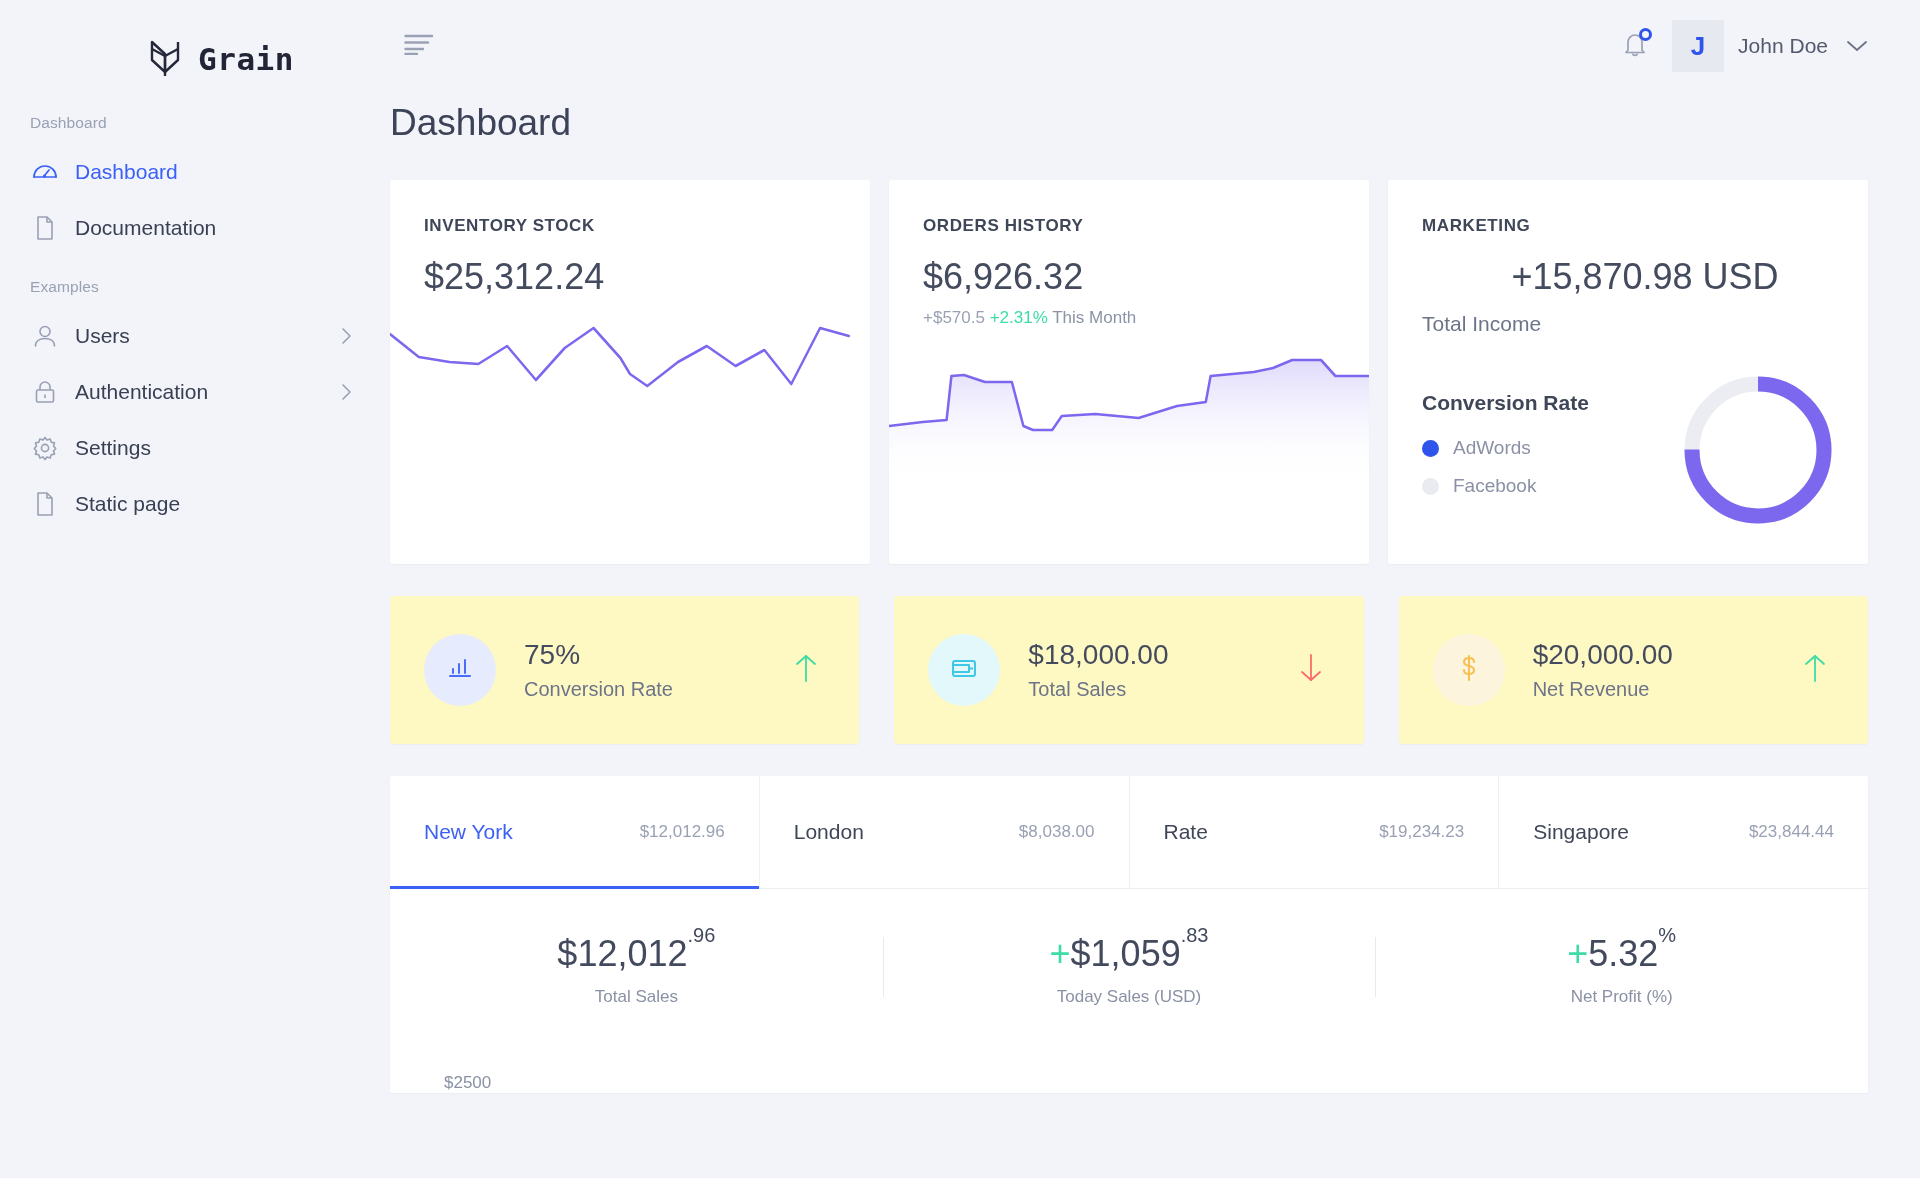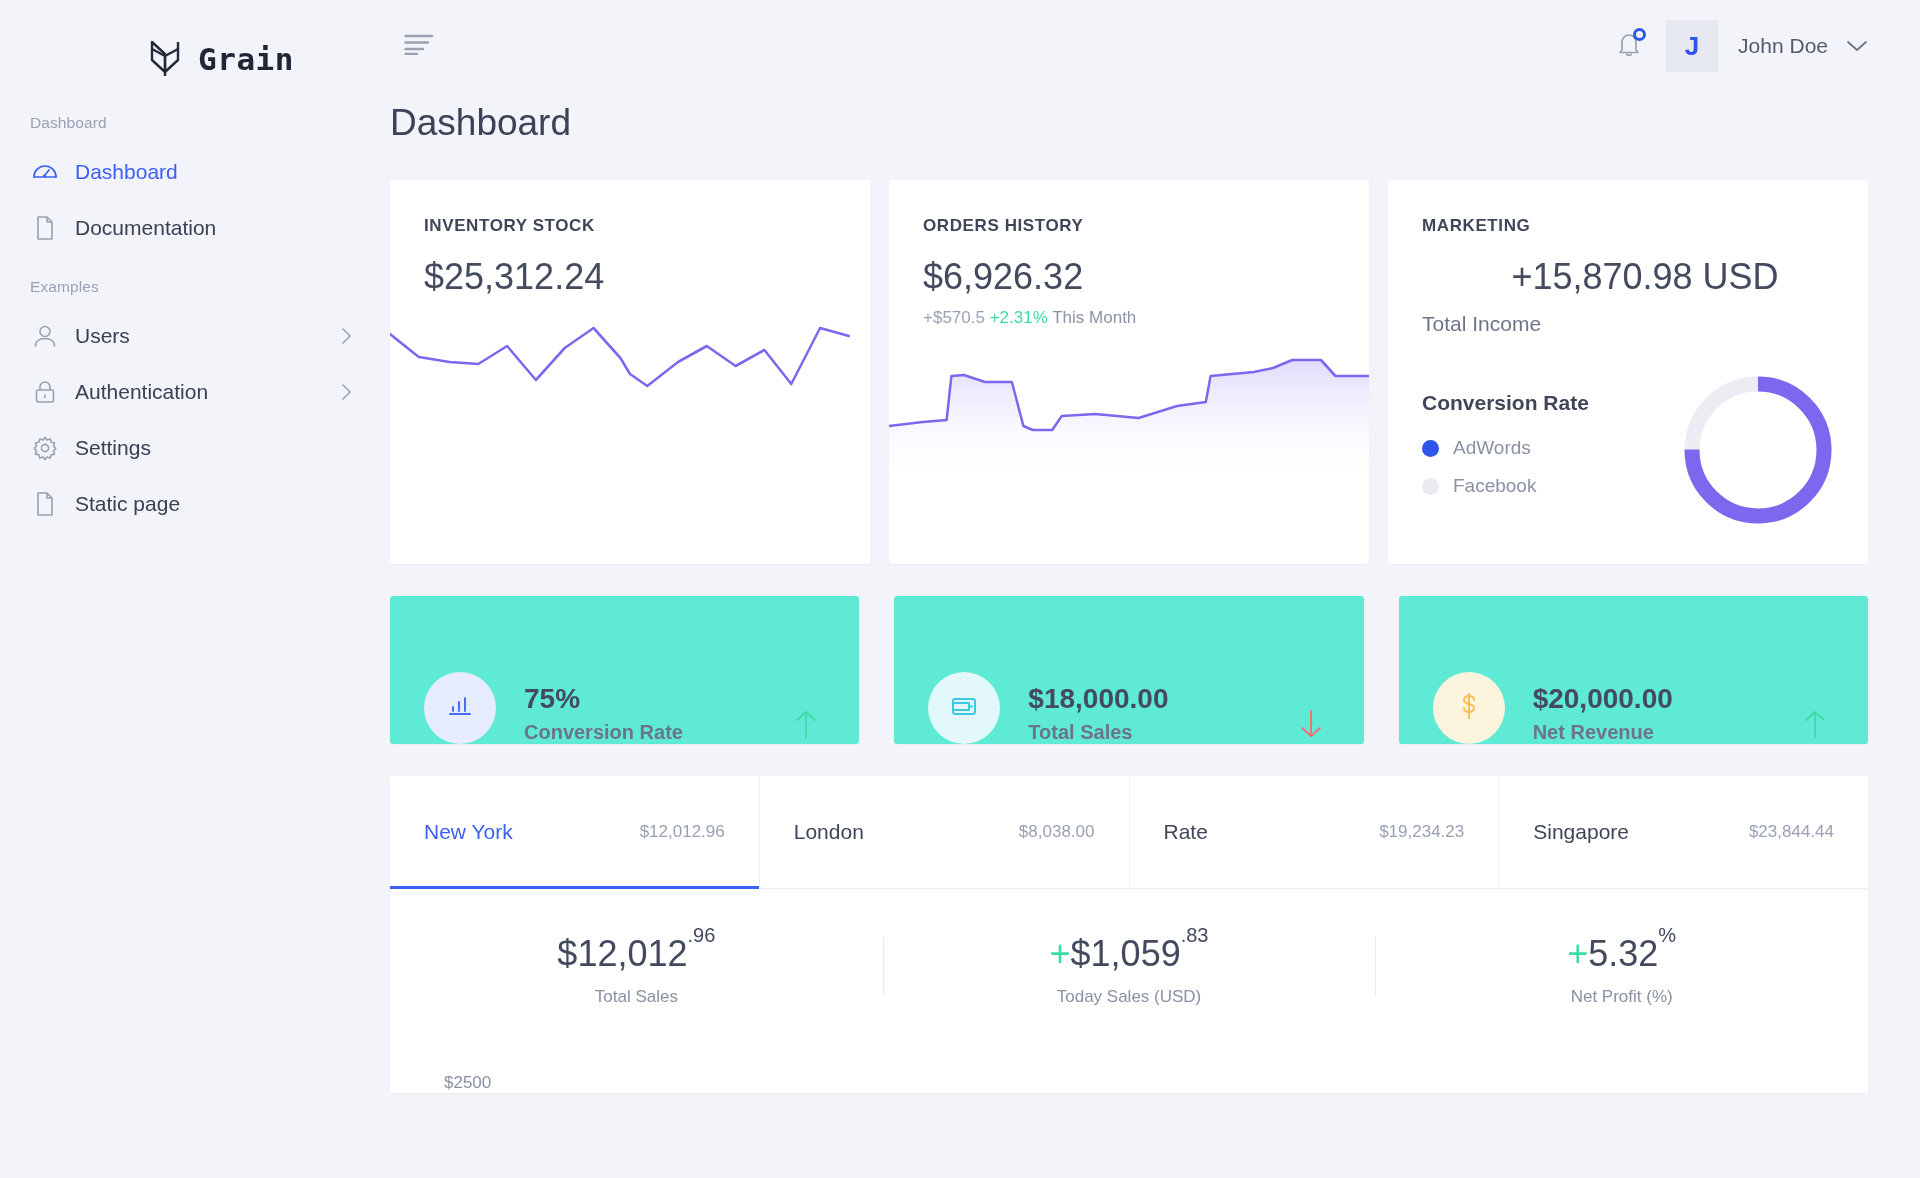--- a/index.html
+++ b/index.html
@@ -60,21 +60,21 @@
     position: absolute; top: 4px; right: 6px;
     width: 13px; height: 13px; border-radius: 50%;
     border: 3px solid #2f54ec; background: #f2f4f9;
   }
   .avatar {
     width: 52px; height: 52px; background: #e7e9f0;
     display: flex; align-items: center; justify-content: center;
     font-size: 26px; font-weight: bold; color: #2f54ec;
     cursor: pointer;
   }
-  .user-name { font-size: 21px; color: #545a6d; margin-left: 6px; }
+  .user-name { font-size: 21px; color: #545a6d; }
   .user-chev { margin-left: 4px; display: flex; align-items: center; cursor: pointer; }
 
   .page-title {
     font-size: 37px; color: #3c4257; font-weight: normal;
     padding: 10px 0 0 0; margin-left: 0;
   }
   .content { padding: 0 52px 0 0; }
 
   .grid-3 { display: flex; gap: 19px; margin-top: 36px; }
   .card {
@@ -103,25 +103,24 @@
   .mkt-head { font-size: 21px; font-weight: bold; color: #3f4658; }
   .legend { margin-top: 22px; }
   .legend-row { display: flex; align-items: center; gap: 14px; margin-bottom: 16px; }
   .legend-dot { width: 17px; height: 17px; border-radius: 50%; }
   .legend-label { font-size: 19px; color: #8a91a4; }
   .donut-wrap { flex: 0 0 auto; }
 
   
   .grid-stats { display: flex; gap: 35px; margin-top: 32px; }
   .stat-card {
-    background: #5eead4; border-radius: 3px; flex: 1 1 0;
-    height: 148px; display: flex; align-items: flex-end;
+    background: #fef9c3; border-radius: 3px; flex: 1 1 0;
+    height: 148px; display: flex; align-items: center;
     padding: 0 40px 0 34px;
     box-shadow: 0 1px 2px rgba(30,40,80,.045);
-    font-weight: bold;
   }
   .stat-circle {
     width: 72px; height: 72px; border-radius: 50%;
     display: flex; align-items: center; justify-content: center;
     flex: 0 0 72px; margin-right: 28px;
   }
   .stat-value { font-size: 28px; color: #454b5e; line-height: 1.15; }
   .stat-label { font-size: 20px; color: #6d7488; margin-top: 6px; }
   .stat-arrow { margin-left: auto; }
 

